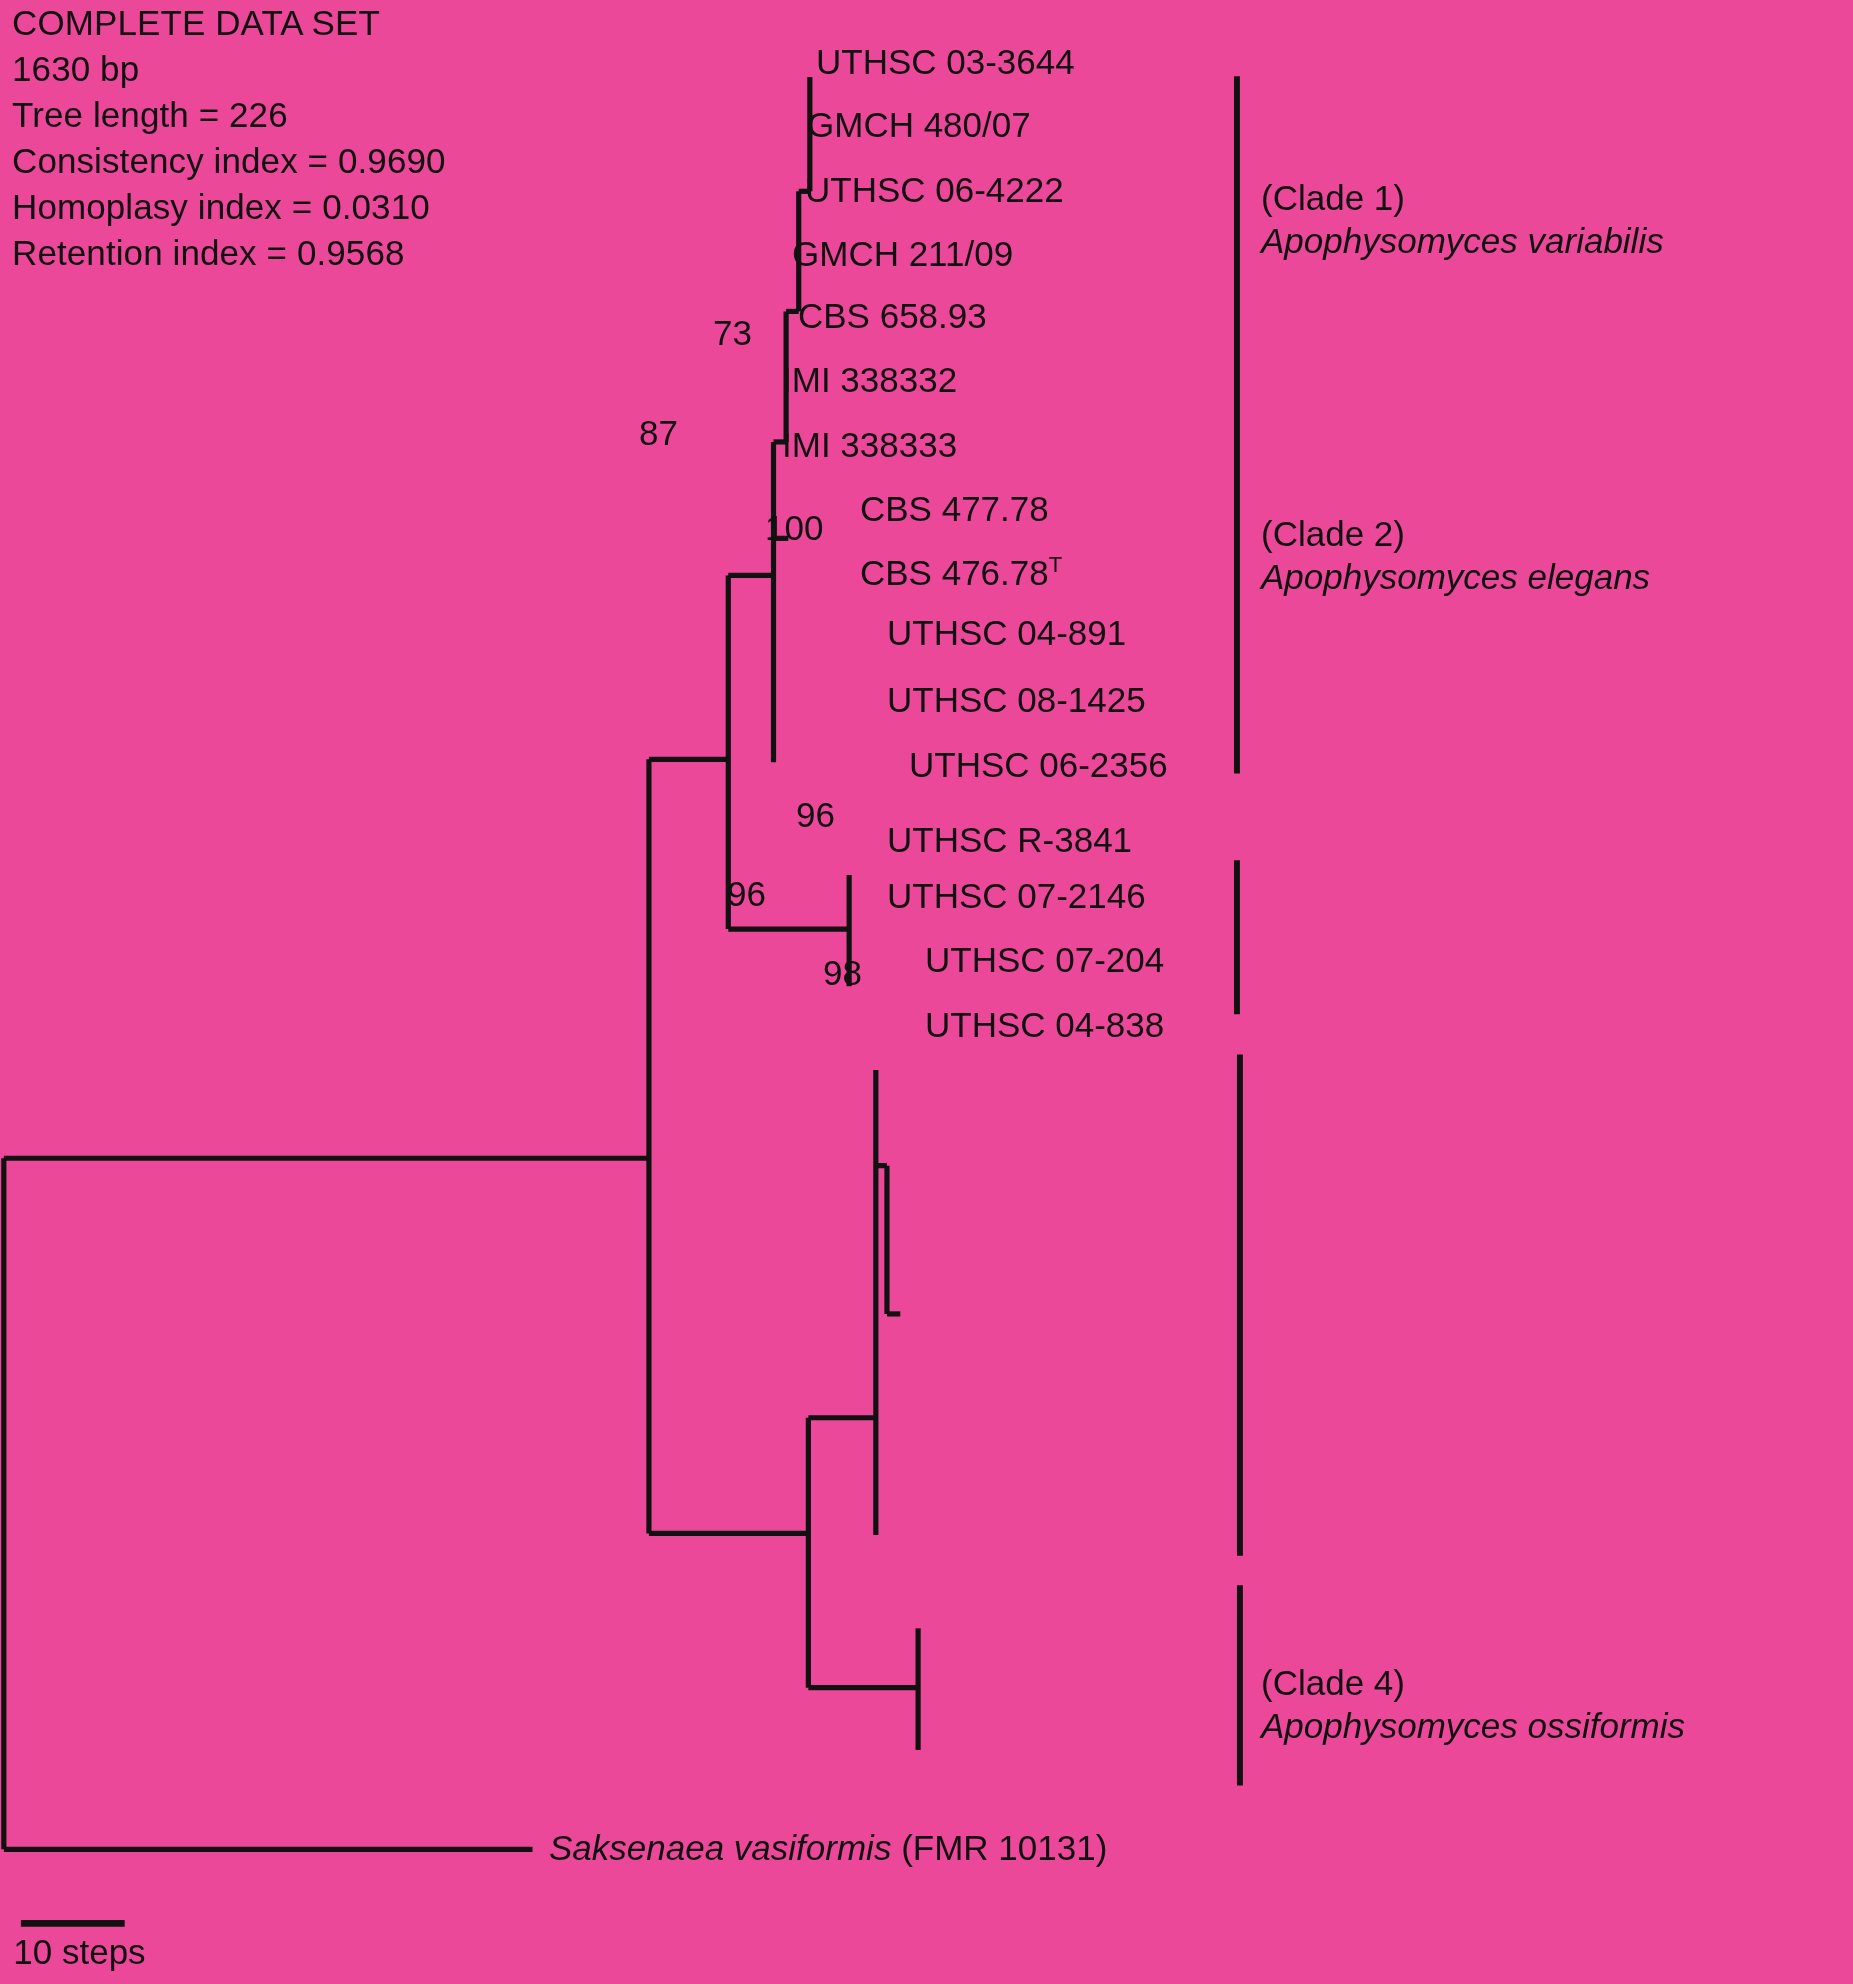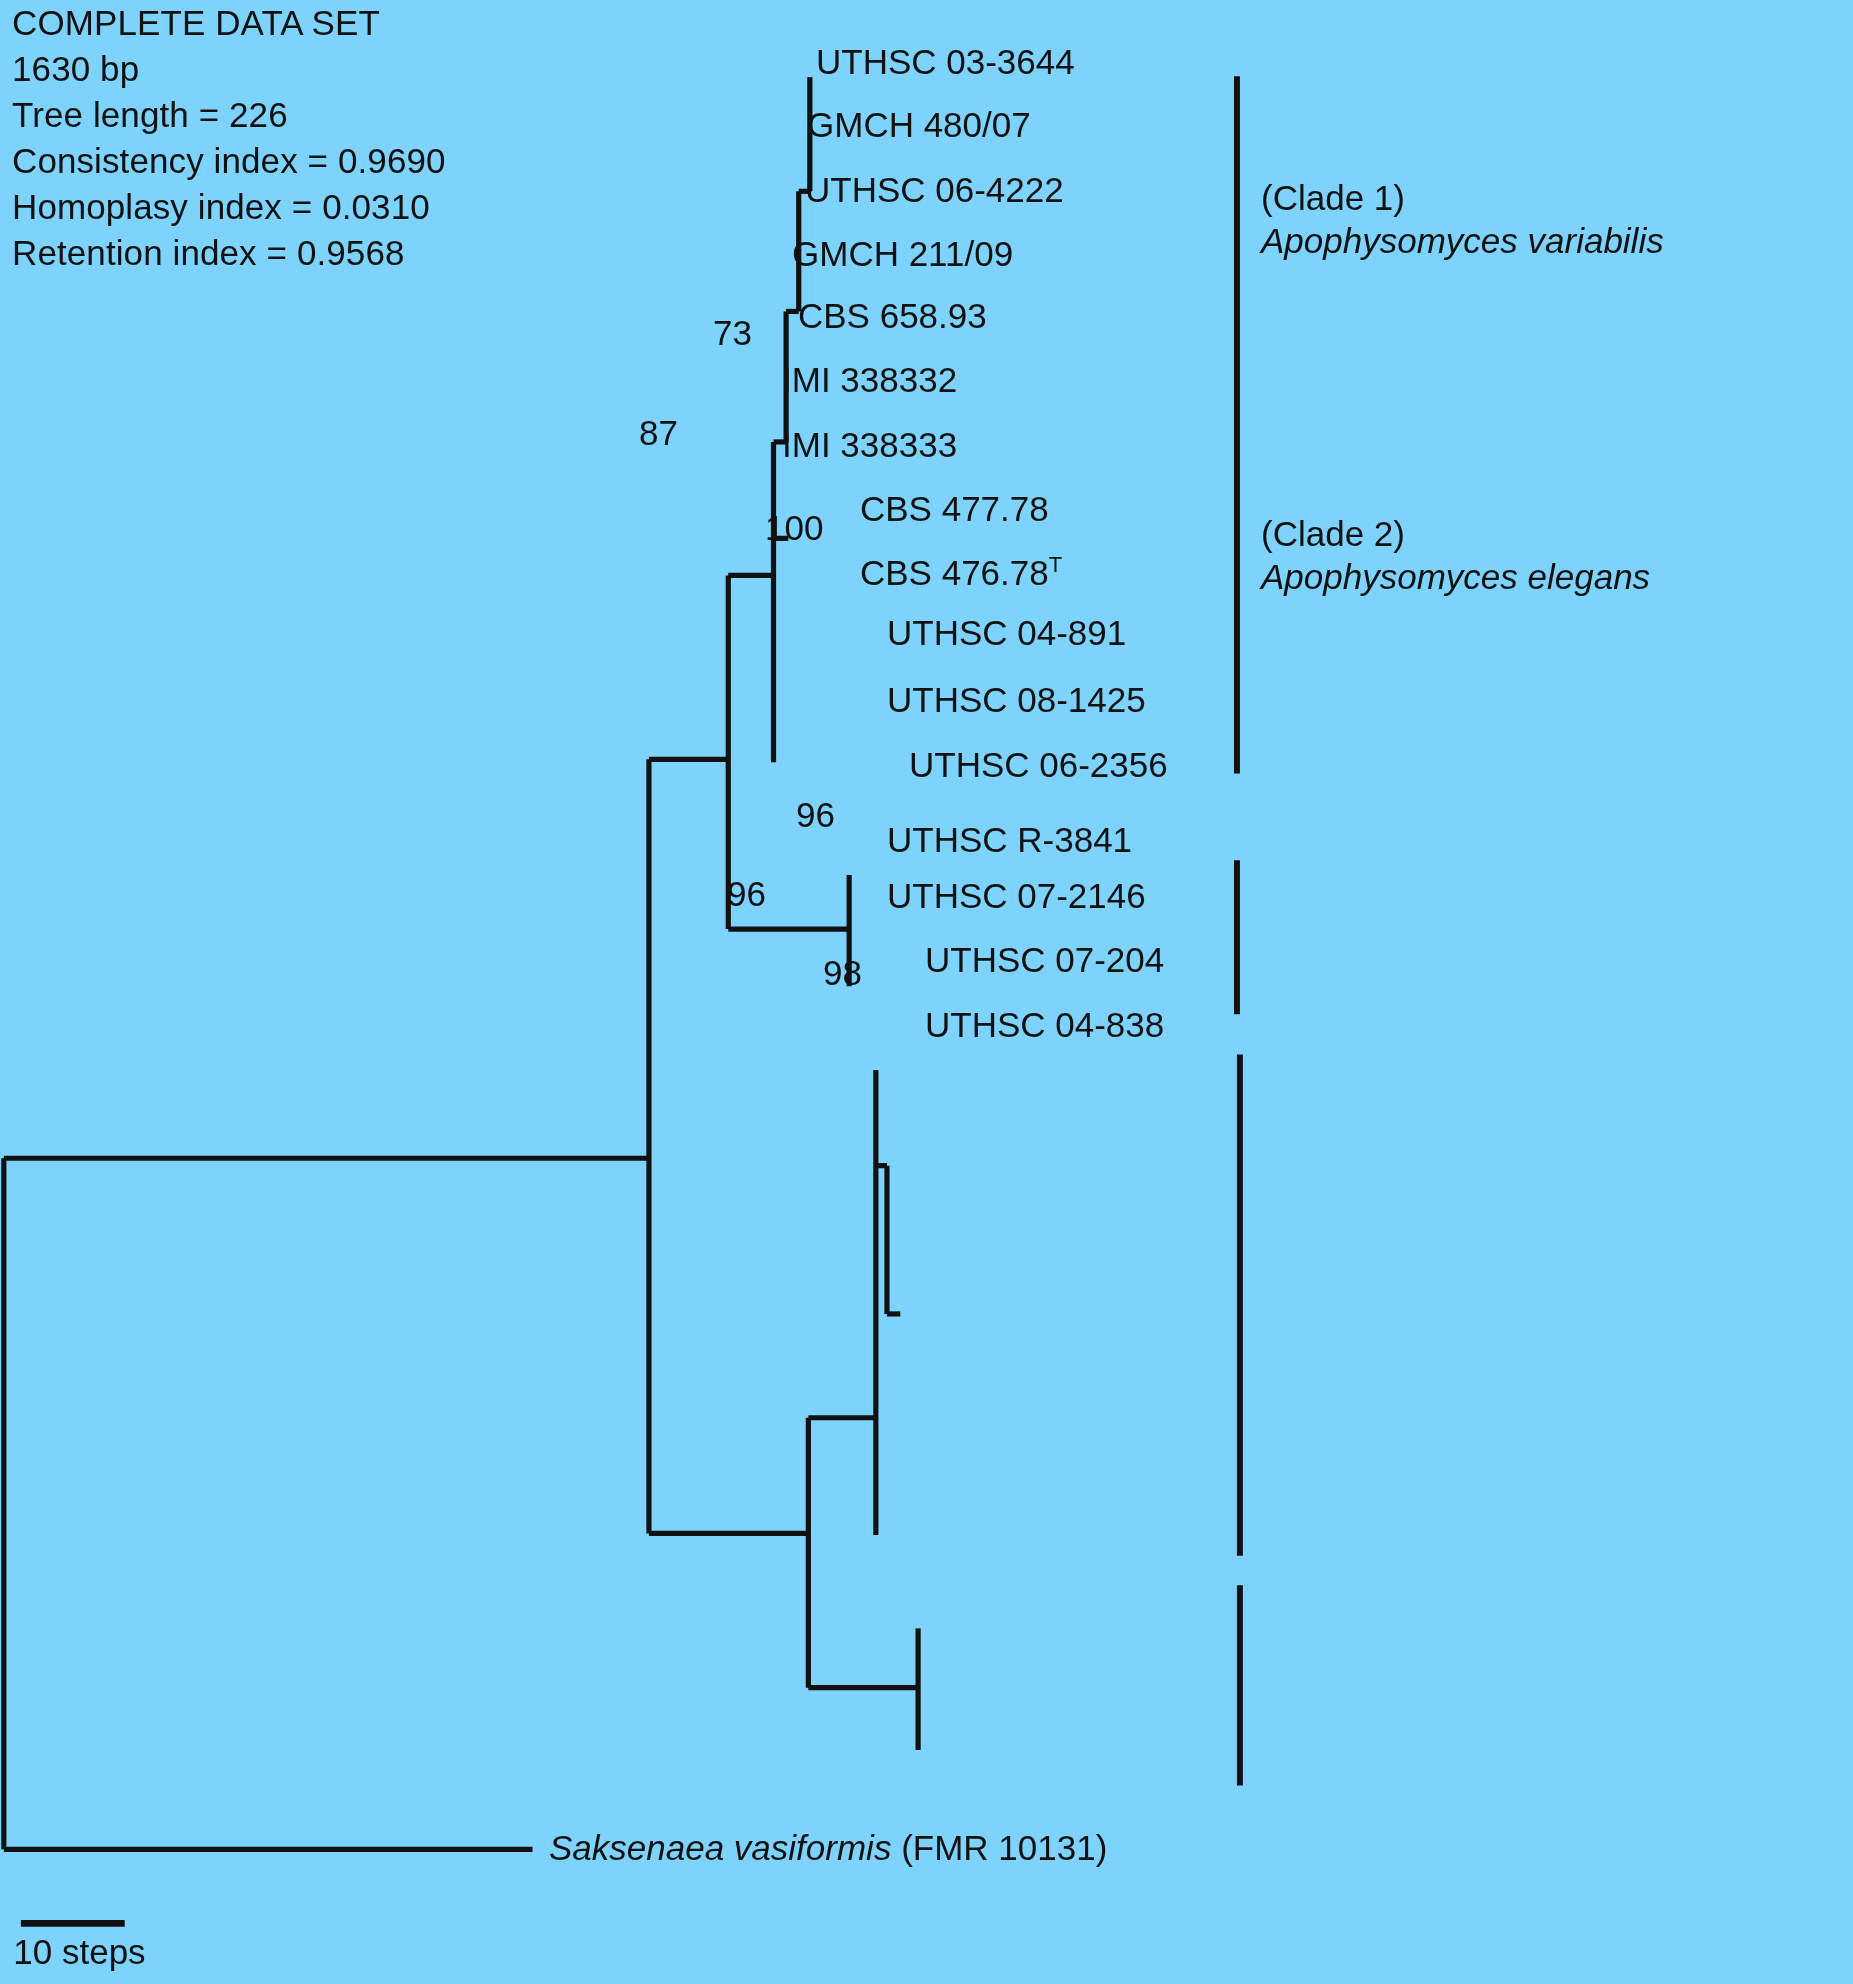--- a/index.html
+++ b/index.html
@@ -4,21 +4,21 @@
 <style>
   html, body {
     margin: 0;
     padding: 0;
     background: #ffffff;
   }
   #page {
     position: relative;
     width: 1854px;
     height: 1985px;
-    background: #7dd3fc;
+    background: #ec4899;
     font-family: "Liberation Sans", sans-serif;
     color: #000000;
     overflow: hidden;
   }
 
   
   #stats {
     position: absolute;
     left: 12px;
     top: 0px;
@@ -197,19 +197,23 @@
     <div>(Clade 1)</div>
     <div class="sci">Apophysomyces variabilis</div>
   </div>
 
   <div class="clade-annot" style="left:1261px; top:512px;">
     <div>(Clade 2)</div>
     <div class="sci">Apophysomyces elegans</div>
   </div>
 
 
+  <div class="clade-annot" style="left:1261px; top:1661px;">
+    <div>(Clade 4)</div>
+    <div class="sci">Apophysomyces ossiformis</div>
+  </div>
 
   <div class="outgroup-label" style="left:549px; top:1830px;"><span class="sci">Saksenaea vasiformis</span>&nbsp;<span>(FMR 10131)</span></div>
 
   <div class="scale-caption" style="left:13.3px; top:1934px;">10 steps</div>
 
 </div>
 
 
 </body></html>

